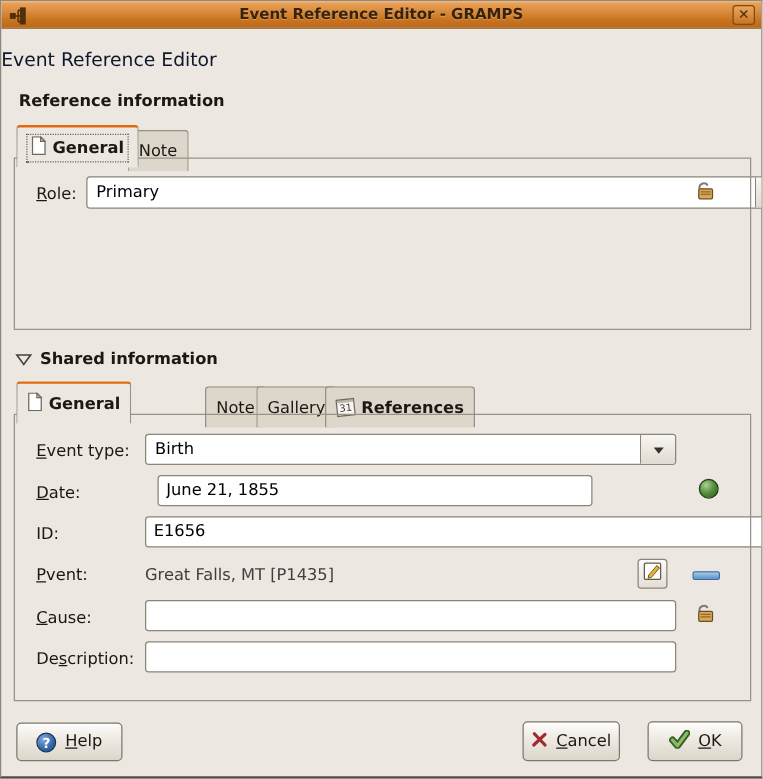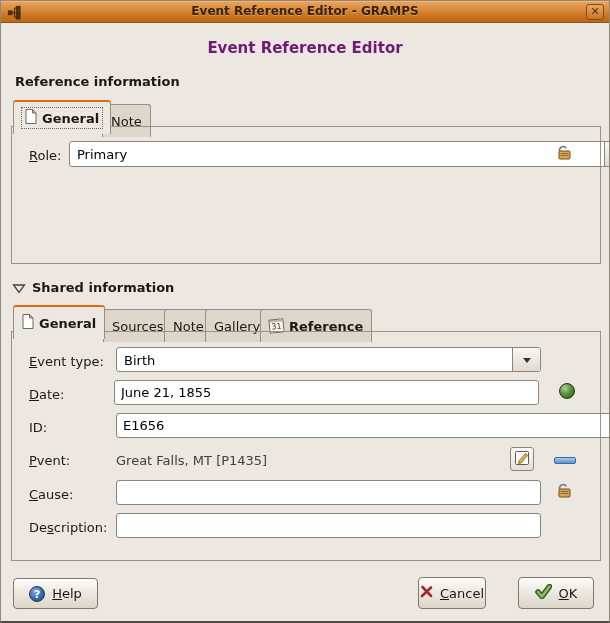--- a/index.html
+++ b/index.html
@@ -26,22 +26,22 @@
   .win-icon { position:absolute; left:6px; top:4px; }
   .close-btn {
     position:absolute; right:5px; top:3px; width:18px; height:16px;
     background:linear-gradient(#eaa75f,#c97526);
     border:1px solid #7f4c0e; border-radius:3px;
     color:#4f300b; font-weight:bold; font-size:11px; line-height:13px;
     text-align:center; cursor:default;
   }
   
   .dialog-heading {
-    position:absolute; top:38px; left:0; right:0; text-align:center;
-    font-weight:bold; font-size:15px; color:#701a75;
+    position:absolute; top:38px; left:0; right:0; 
+    font-weight:normal; font-size:15px; color:#0f172a;
   }
   .section-title { position:absolute; font-weight:bold; font-size:13px; }
   .ref-title  { left:14px; top:73px; }
   .shared-title { left:31px; top:279px; }
   .expander { position:absolute; left:11px; top:281px; width:14px; height:11px; }
   
   .tab {
     position:absolute; display:flex; align-items:center; gap:5px;
     border:1px solid #968f83; border-bottom:none;
     border-radius:3px 3px 0 0; background:#ddd6ca;
@@ -108,21 +108,21 @@
     transform:rotate(-6deg); font-weight:normal;
   }
   
   .btn {
     position:absolute; display:flex; align-items:center; justify-content:center;
     gap:7px; border:1px solid #7d776d; border-radius:4px;
     background:linear-gradient(#fefdfc,#efebe4 40%,#dcd6ca);
     box-shadow:inset 0 1px 0 #ffffff; font-size:13px; color:#1c1813; cursor:default;
   }
   .btn-help   { left:12px;  top:577px; width:85px; height:31px; }
-  .btn-cancel { left:417px; top:576px; width:68px; height:32px; }
+  .btn-cancel { left:417px; top:576px; width:78px; height:32px; }
   .btn-ok     { left:517px; top:576px; width:76px; height:32px; }
   .help-glyph {
     width:16px; height:16px; border-radius:50%;
     background:radial-gradient(circle at 35% 30%, #82aae2, #3465a4 60%, #1f4a82);
     border:1px solid #16355e; color:#fff; font-size:11px; font-weight:bold;
     line-height:15px; text-align:center;
   }
 </style>
 </head>
 <body>
@@ -190,46 +190,43 @@
 
   <div class="tab active" style="left:12px; top:304px;">
     <span>
       <svg width="12" height="15" viewBox="0 0 12 15">
         <path d="M1 .5 H7.5 L11 4 V14.5 H1 Z" fill="#ffffff" stroke="#6f695f"></path>
         <path d="M7.5 .5 L11 4 H7.5 Z" fill="#cfc9bf" stroke="#6f695f"></path>
       </svg>
     </span>
     <span>General</span>
   </div>
-  <div class="tab" style="left:102px; top:308px;">
-    <span>Sources</span>
-  </div>
   <div class="tab" style="left:163px; top:308px;">
     <span>Note</span>
   </div>
   <div class="tab" style="left:204px; top:308px;">
     <span>Gallery</span>
   </div>
   <div class="tab bold-label" style="left:259px; top:308px;">
     <span class="cal-icon">31</span>
-    <span>Reference</span>
+    <span>References</span>
   </div>
 
   <div class="frame frame2"></div>
 
   <div class="flabel" style="top:353px;"><span class="mn">E</span><span>vent type:</span></div>
   <div class="combo" style="left:115px; top:346px; width:425px; height:25px;">
     <span class="ctext">Birth</span>
     <span class="arrow-btn">
         <span class="arrow-down"></span>
       </span>
   </div>
 
   <div class="flabel" style="top:386px;"><span class="mn">D</span><span>ate:</span></div>
-  <input class="entry" style="left: 113px; top: 379px; width: 425px;" value="June 21, 1855">
+  <input class="entry" style="left: 125px; top: 379px; width: 348px;" value="June 21, 1855">
   <span class="led-btn" style="top:382px;"></span>
 
   <div class="flabel" style="top:419px;">ID:</div>
   <input class="entry" style="left: 115px; top: 412px; width: 497px;" value="E1656">
 
   <div class="flabel" style="top:452px;"><span class="mn">P</span><span>vent:</span></div>
   <div class="place-value" style="top:452px;">Great Falls, MT [P1435]</div>
   <span class="icon-btn" style="left:509px; top:446px;">
     <span>
       <svg width="16" height="16" viewBox="0 0 16 16">

